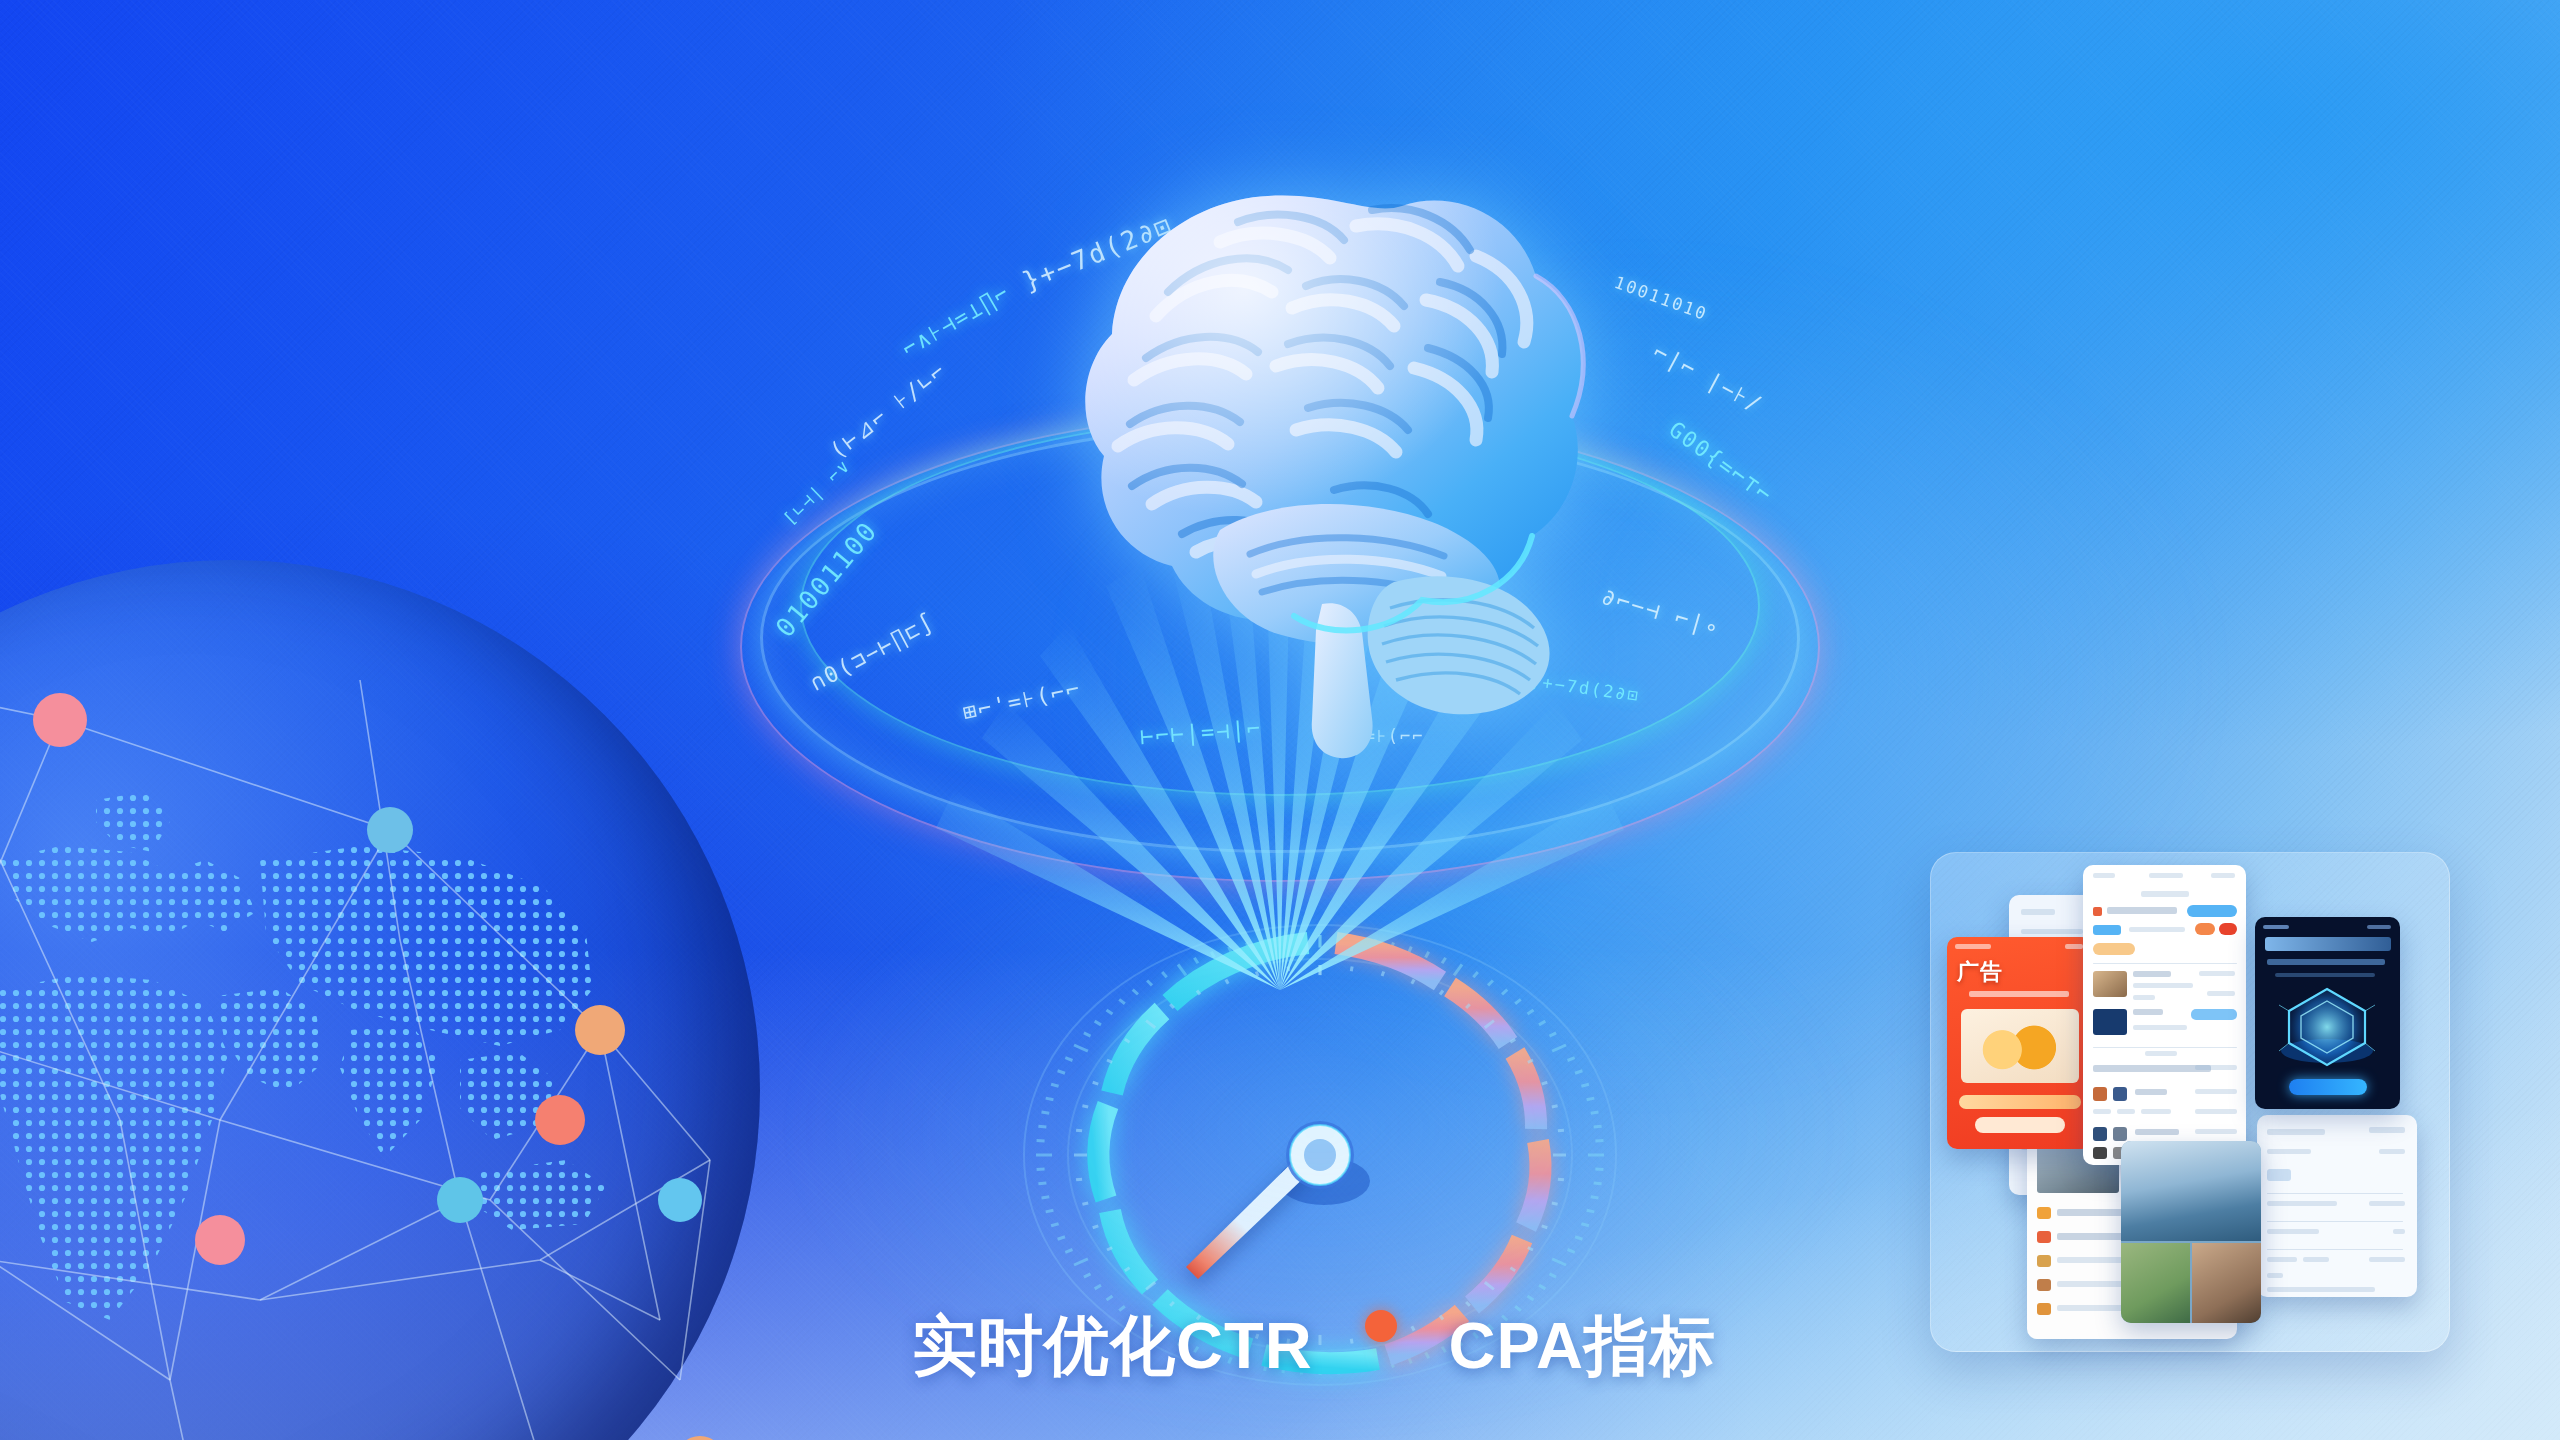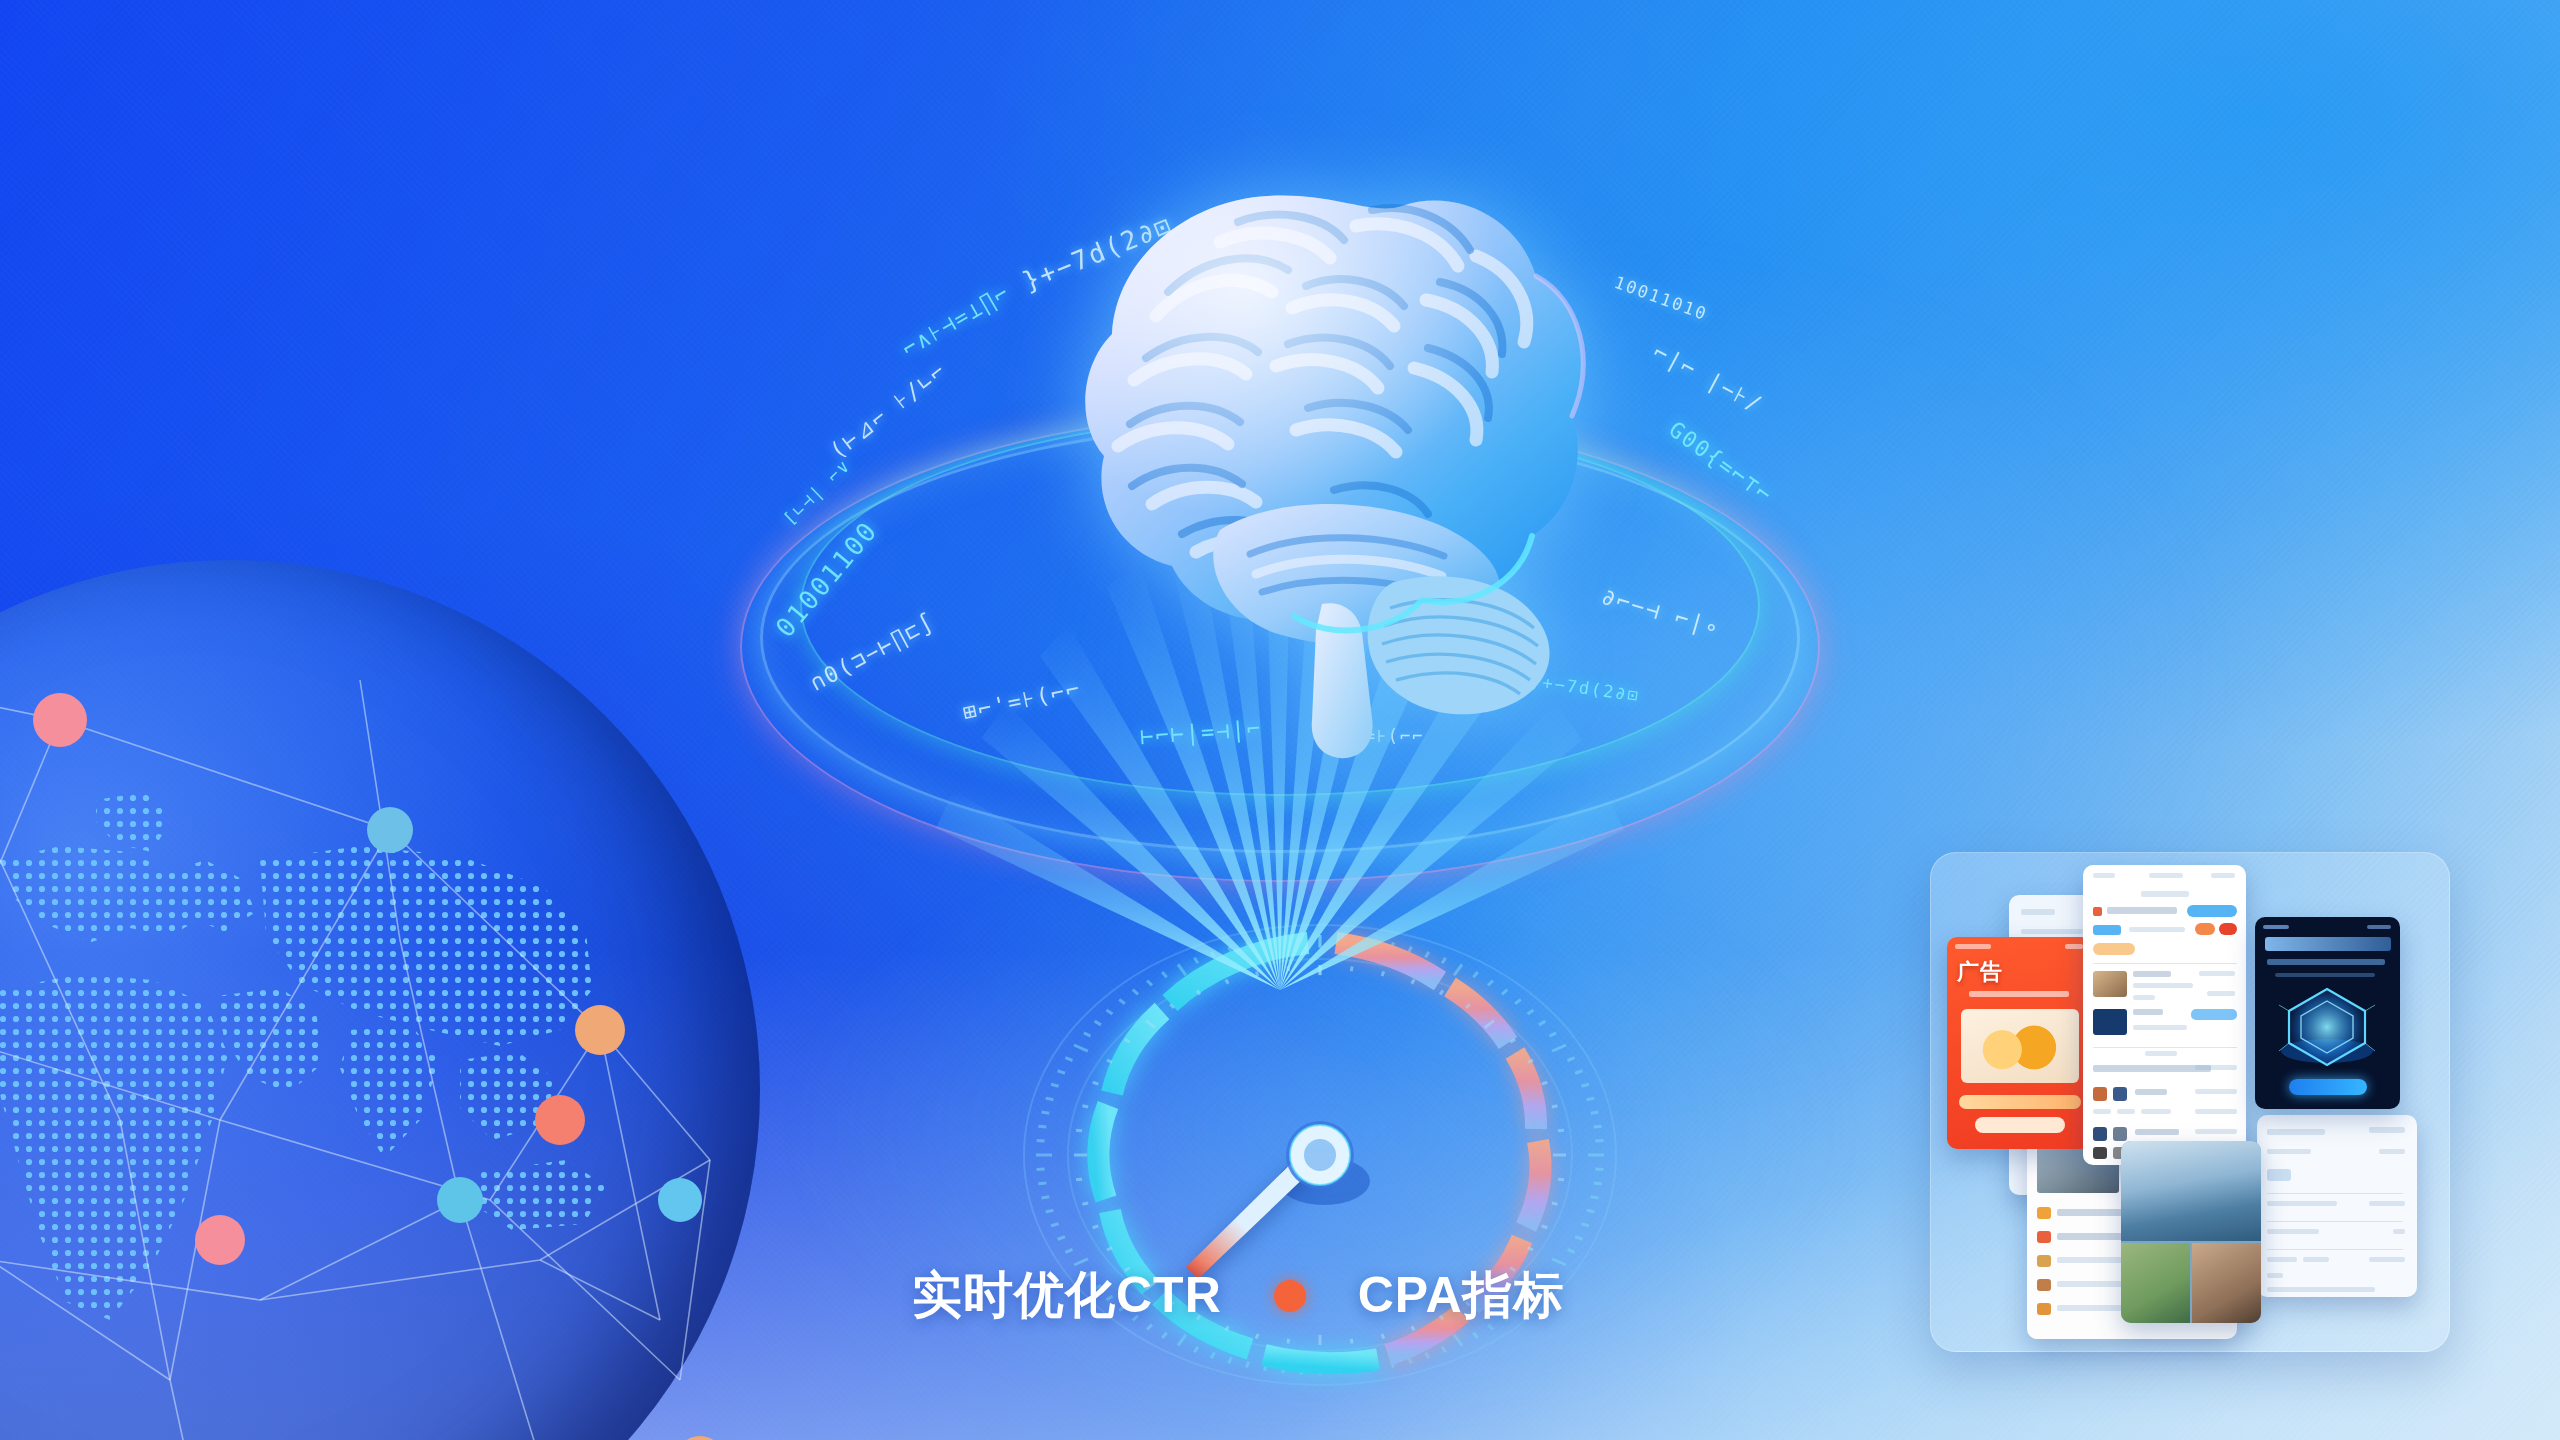--- a/index.html
+++ b/index.html
@@ -104,23 +104,24 @@
     background:radial-gradient(ellipse at center, rgba(110,200,255,.22) 0%, rgba(110,200,255,0) 68%);
     filter:blur(10px);
   }
 
   
   #caption{
     position:absolute; left:912px; top:1262px; z-index:45;
     display:flex; align-items:center; gap:52px;
   }
   .cap-text{
-    font-size:50px; font-weight:700; color:#ffffff; letter-spacing:1px;
+    font-size:65px; font-weight:700; color:#ffffff; letter-spacing:1px;
     text-shadow:0 3px 14px rgba(10,50,150,.45);
     white-space:nowrap;
+    margin-top:40px;
   }
   .cap-dot{ width:32px; height:32px; border-radius:50%; background:#f4633a;
     box-shadow:0 0 14px rgba(244,99,58,.65); flex:none; }
 
   
   #right-panel{ position:absolute; left:1930px; top:740px; width:560px; height:640px; z-index:30; }
   .rp-title{
     position:absolute; left:26px; top:10px;
     font-size:40px; font-weight:700; color:#d9eefc; letter-spacing:2px;
     text-shadow:0 2px 10px rgba(20,70,160,.40); white-space:nowrap;

